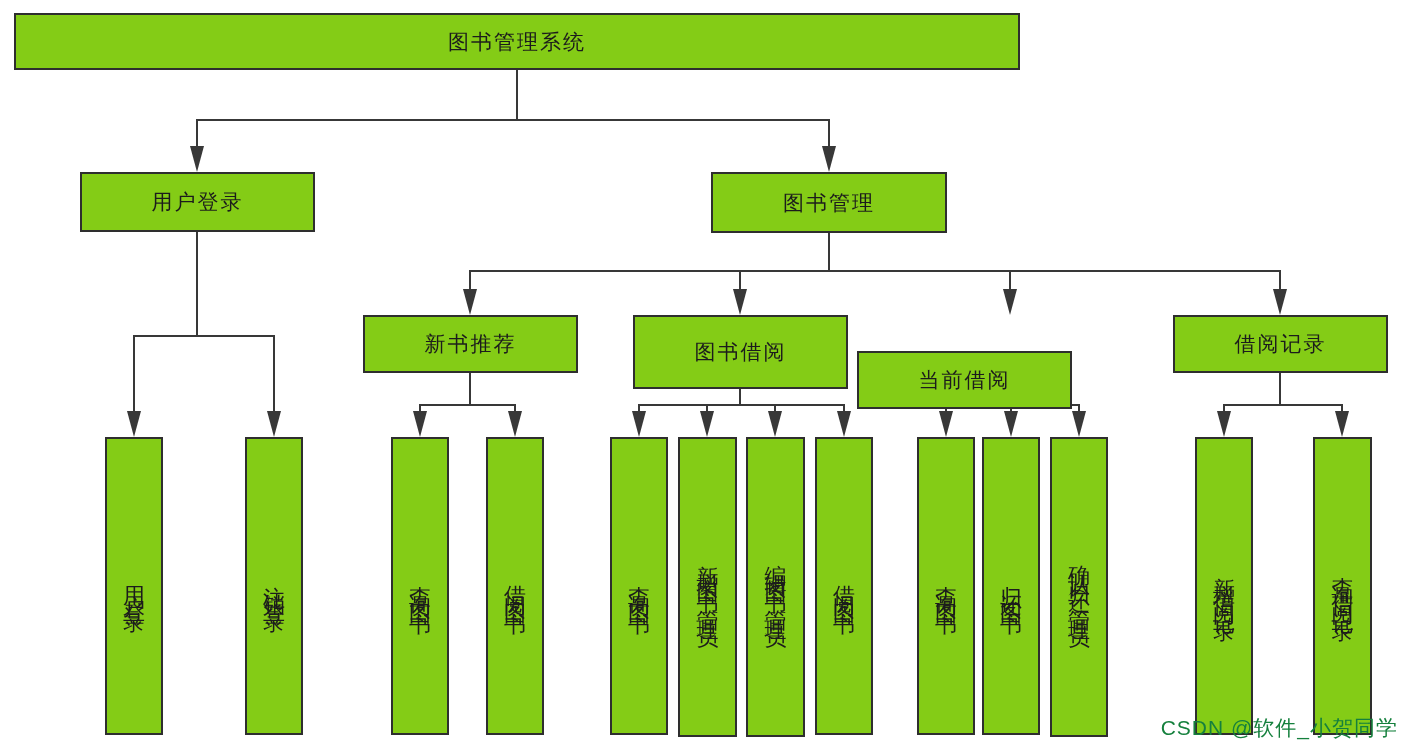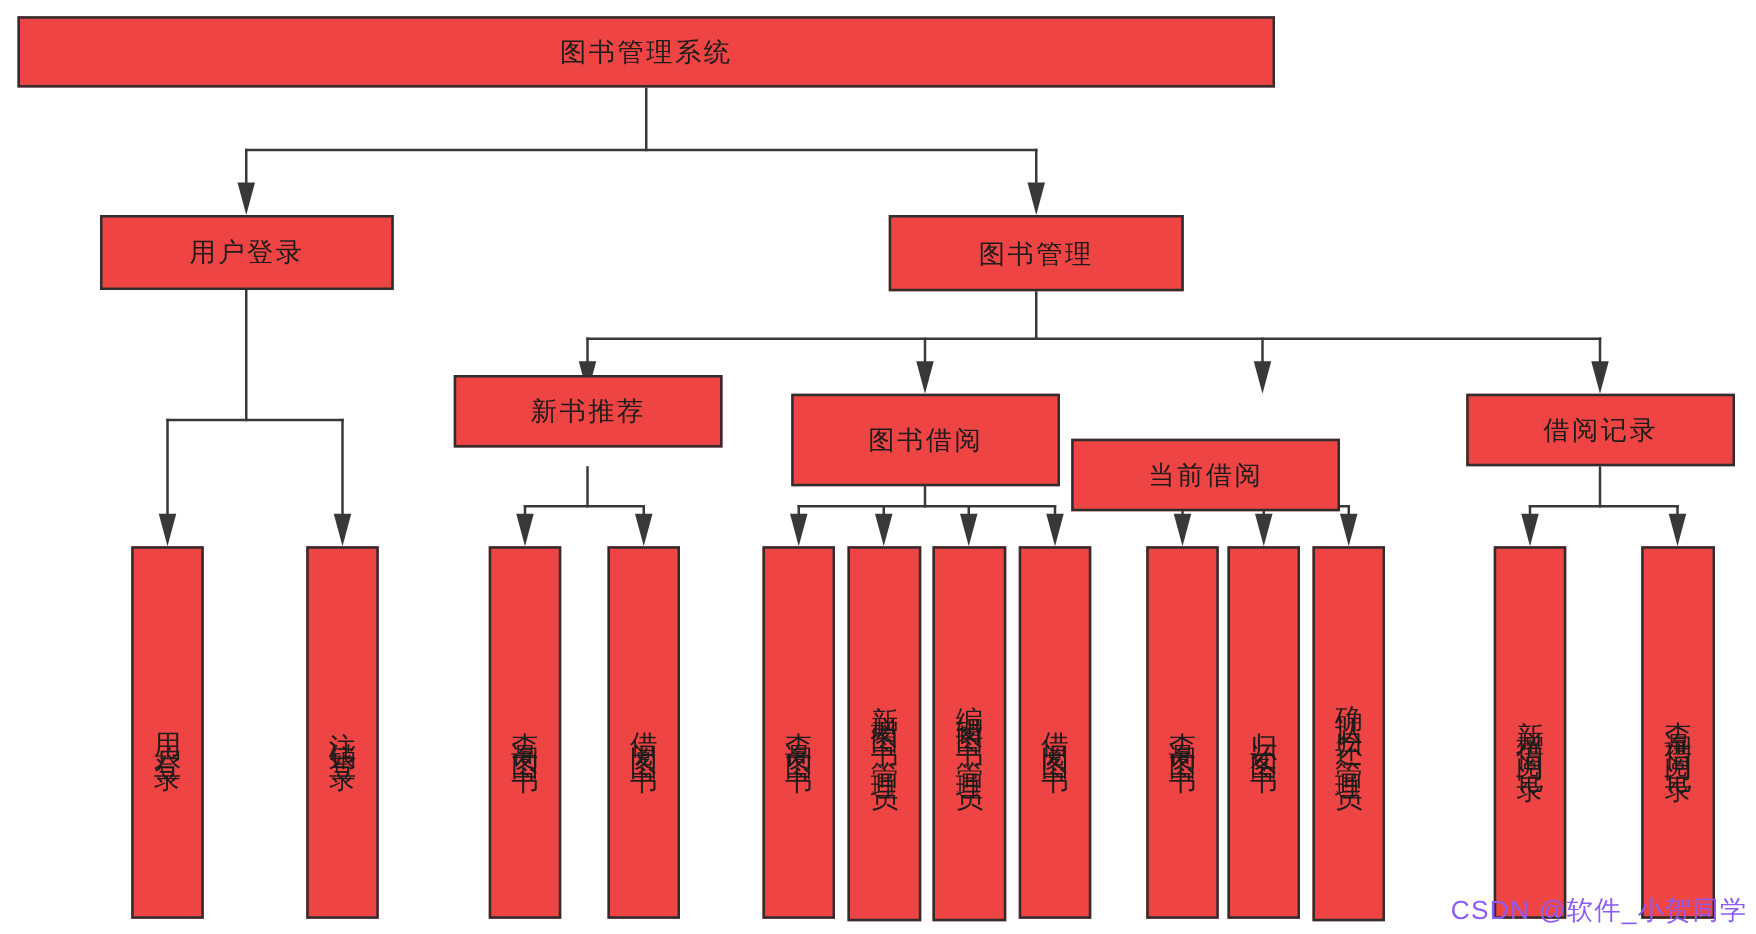--- a/index.html
+++ b/index.html
@@ -7,41 +7,41 @@
     position:relative;
     width:1405px; height:747px;
     background:#ffffff;
     font-family:"Liberation Serif", serif;
     overflow:hidden;
   }
   .wires { position:absolute; left:0; top:0; z-index:0; }
   .node {
     position:absolute;
     box-sizing:border-box;
-    background:#ef4444;
+    background:#84cc16;
     border:2px solid #2e2e2e;
     display:flex; align-items:center; justify-content:center;
     color:#1c1c1c;
     z-index:1;
   }
   .node .lbl { font-size:21px; letter-spacing:2px; white-space:nowrap; }
   .leaf .lbl {
     writing-mode:vertical-rl;
     text-orientation:mixed;
     font-size:22px;
     letter-spacing:9px;
     line-height:1;
     white-space:nowrap;
   }
   .watermark {
     position:absolute;
     right:7px; top:714px;
     font-size:21px;
     letter-spacing:1px;
-    color:#8b5cf6;
+    color:#15803d;
     z-index:2;
     font-family:"Liberation Sans", sans-serif;
   }
 </style>
 </head>
 <body>
 
 <div class="canvas">
 
   <svg class="wires" width="1405" height="747" viewBox="0 0 1405 747" xmlns="http://www.w3.org/2000/svg">
@@ -114,21 +114,21 @@
     <span class="lbl">图书管理系统</span>
   </div>
 
   <div class="node" style="left:80px; top:172px; width:235px; height:60px;">
     <span class="lbl">用户登录</span>
   </div>
   <div class="node" style="left:711px; top:172px; width:236px; height:61px;justify-content:center;">
     <span class="lbl">图书管理</span>
   </div>
 
-  <div class="node" style="left:363px; top:300px; width:215px; height:58px;">
+  <div class="node" style="left:363px; top:315px; width:215px; height:58px;">
     <span class="lbl">新书推荐</span>
   </div>
   <div class="node" style="left:633px; top:315px; width:215px; height:74px;">
     <span class="lbl">图书借阅</span>
   </div>
   <div class="node" style="left:857px; top:315px; width:215px; height:58px;margin-top:36px;">
     <span class="lbl">当前借阅</span>
   </div>
   <div class="node" style="left:1173px; top:315px; width:215px; height:58px;">
     <span class="lbl">借阅记录</span>

